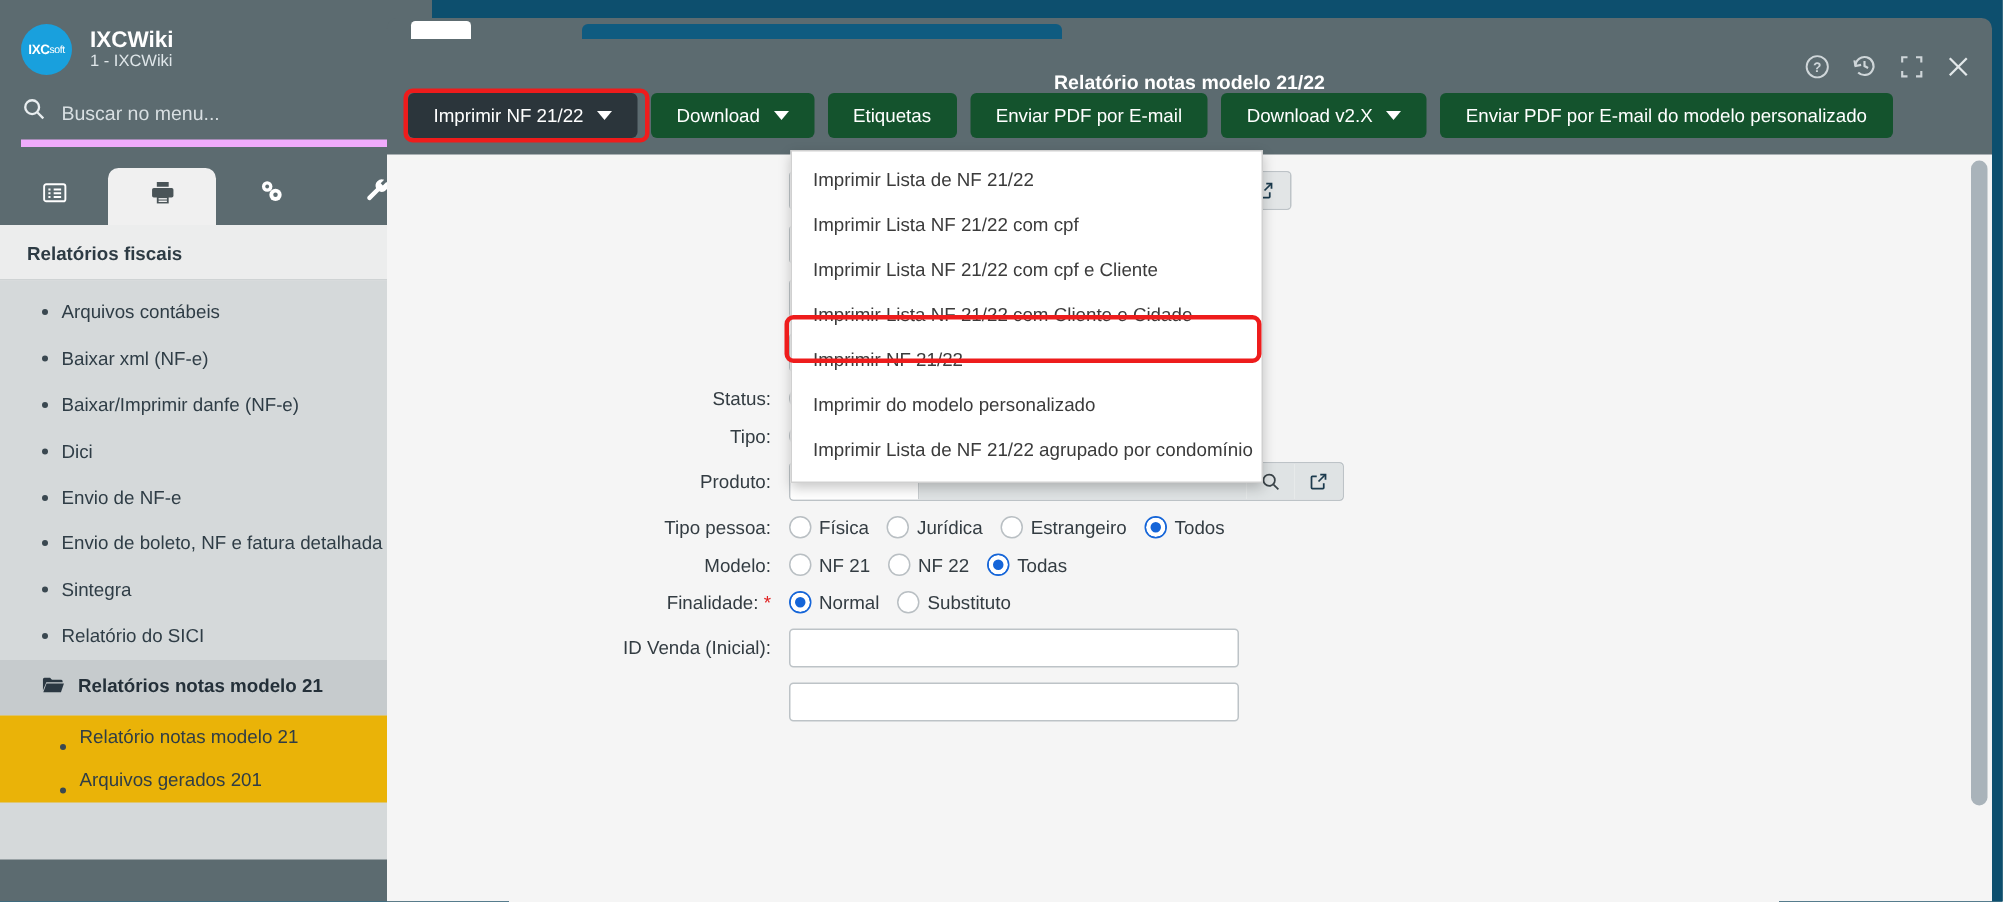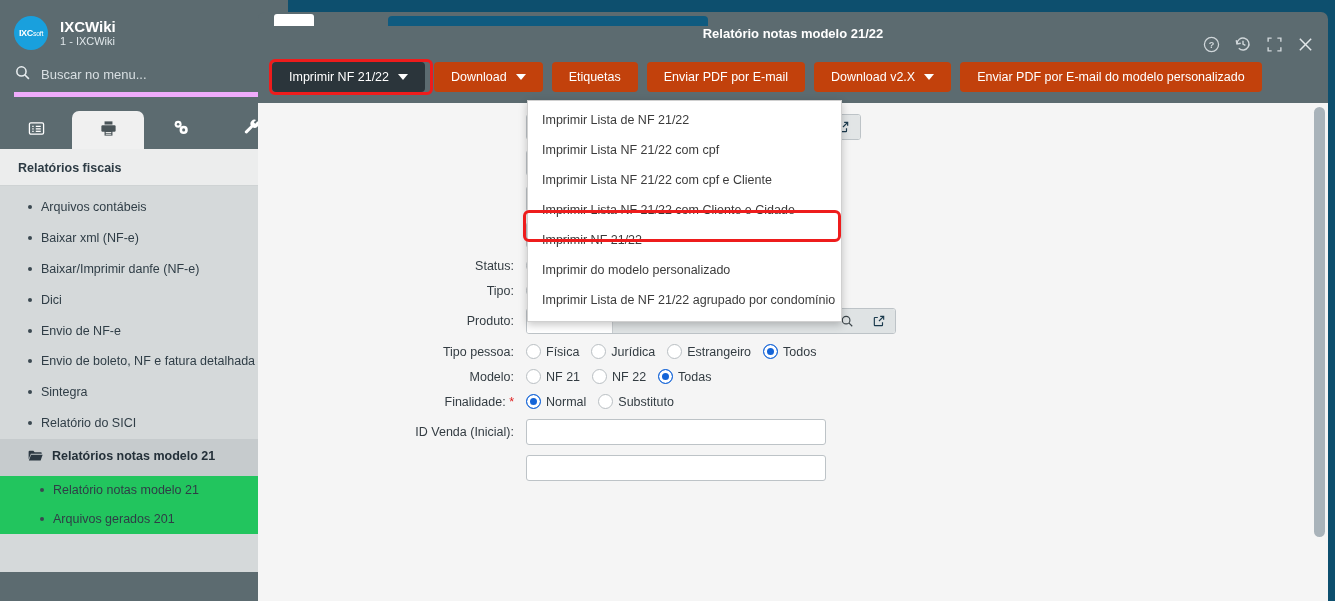--- a/index.html
+++ b/index.html
@@ -66,23 +66,23 @@
     padding: 7px 26px 7px 28px; font-size: 12.5px; color: #2f3d46;
     line-height: 1.35; cursor: pointer;
   }
   .dot { flex: none; margin-top: 6px; width: 4px; height: 4px; border-radius: 50%; background: #3a4850; }
   .sb-item.sel {
     background: #c6cbcd; font-weight: bold; color: #243039;
     padding-top: 9px; padding-bottom: 9px;
   }
   .sb-item.sel .folder { flex: none; margin-top: 1px; }
   .sb-sub {
-    display: flex; align-items: flex-start; gap: 9px;
+    display: flex; align-items: flex-end; gap: 9px;
     padding: 6px 26px 6px 40px; font-size: 12.5px; color: #2f3d46;
-    line-height: 1.35; cursor: pointer; background: #22c55e;
+    line-height: 1.35; cursor: pointer; background: #eab308;
   }
   .sb-scroll {
     position: absolute; right: 6px; top: 66px; width: 9px; height: 230px;
     background: #aab2b6; border-radius: 5px;
   }
   .sb-track {
     position: absolute; right: 6px; top: 0; width: 9px; height: 100%;
     background: #e9ebec;
   }
 
@@ -94,36 +94,36 @@
   .dlg-tabstrip { height: 14px; position: relative; }
   .dlg-tabstrip .whitetab {
     position: absolute; left: 16px; top: 2px; width: 40px; height: 12px;
     background: #ffffff; border-radius: 3px 3px 0 0;
   }
   .dlg-tabstrip .bluetab {
     position: absolute; left: 130px; top: 4px; width: 320px; height: 10px;
     background: #0f5b80; border-radius: 4px 4px 0 0;
   }
   .dlg-titlebar {
-    position: relative; height: 36px; display: flex; align-items: flex-start;
+    position: relative; height: 36px; display: flex; align-items: flex-end;
     justify-content: center;
   }
   .dlg-title { color: #ffffff; font-size: 13px; font-weight: bold; }
   .dlg-icons {
     position: absolute; right: 14px; top: 0; height: 36px;
     display: flex; align-items: center; gap: 14px;
   }
   .dlg-icons .ic { cursor: pointer; display: flex; }
 
   .dlg-toolbar {
     display: flex; align-items: center; gap: 9px; padding: 0 14px 11px 14px;
     position: relative;
   }
   .tbtn {
-    background: #c2410c; color: #fff; font-size: 12.5px;
+    background: #14532d; color: #fff; font-size: 12.5px;
     border: none; border-radius: 4px; height: 30px; padding: 0 17px;
     display: flex; align-items: center; gap: 9px; cursor: pointer;
     font-family: inherit; white-space: nowrap;
   }
   .tbtn.dark { background: #2b353b; }
   .tbtn .caret {
     width: 0; height: 0; border-left: 5px solid transparent;
     border-right: 5px solid transparent; border-top: 6px solid #fff;
   }
   .hl-box {

